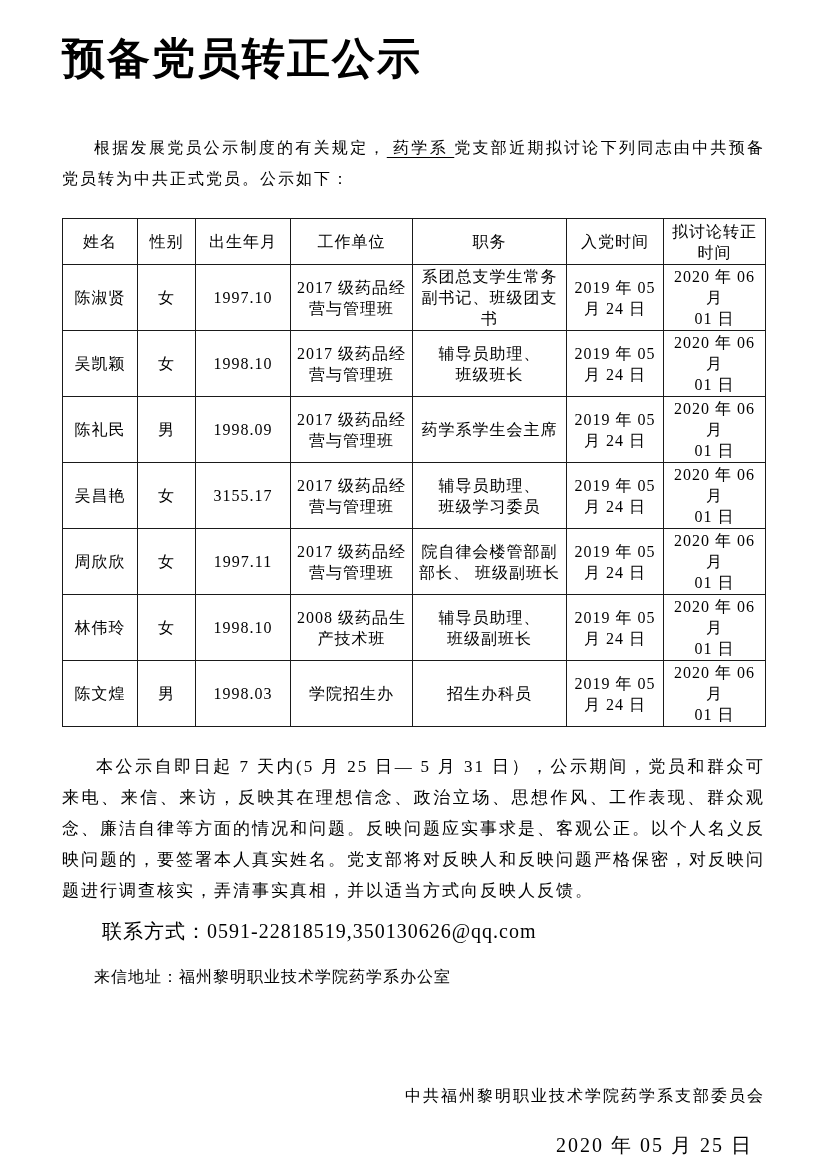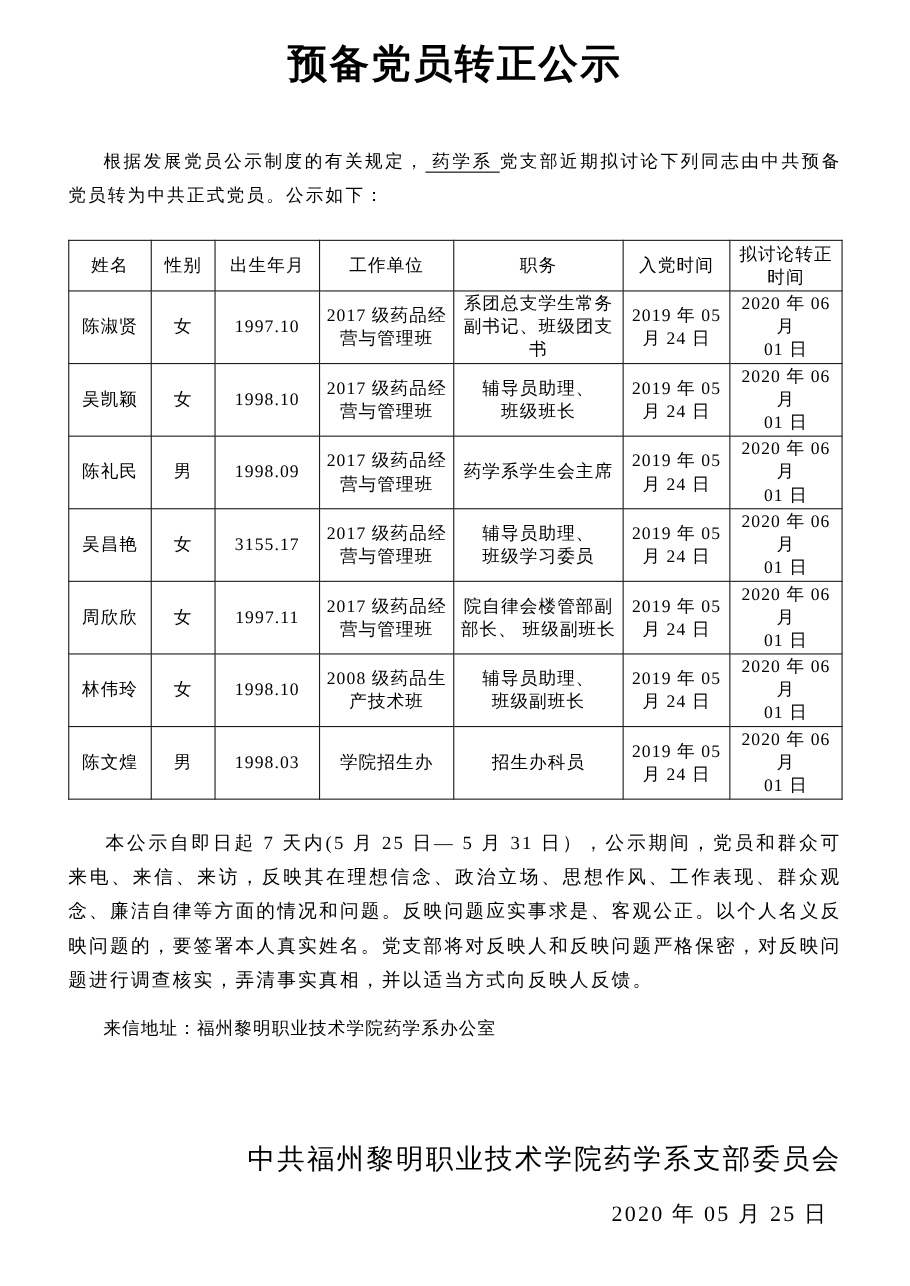--- a/index.html
+++ b/index.html
@@ -12,24 +12,24 @@
     box-sizing: border-box;
     padding: 36px 62px 0 62px;
     font-family: "Liberation Serif", "DejaVu Serif", serif;
     color: #000000;
     overflow: hidden;
   }
   .doc-title {
     margin: 0;
     font-family: "Liberation Sans", "DejaVu Sans", sans-serif;
     font-weight: bold;
-    font-size: 36px;
+    font-size: 43px;
     line-height: 44px;
     letter-spacing: 2px;
-    text-align: center;
+    text-align: left;
   }
   .intro-para {
     margin: 52px 0 0 0;
     font-size: 16px;
     line-height: 31px;
     letter-spacing: 2px;
     text-align: justify;
     text-indent: 2em;
   }
   .blank-underline {
@@ -74,21 +74,21 @@
   }
   .address-line {
     margin: 14px 0 0 0;
     font-size: 16px;
     line-height: 31px;
     letter-spacing: 1px;
     text-indent: 2em;
   }
   .signature-line {
     margin: 88px 0 0 0;
-    font-size: 25px;
+    font-size: 16px;
     line-height: 31px;
     letter-spacing: 2px;
     text-align: right;
   }
   .date-line {
     margin: 19px 0 0 0;
     font-size: 20px;
     line-height: 31px;
     letter-spacing: 2px;
     text-align: right;
@@ -213,20 +213,21 @@
         <td>2019 年 05
 月 24 日</td>
         <td>2020 年 06 月
 01 日</td>
       </tr>
     </tbody>
   </table>
 
   <p class="body-para">本公示自即日起 7 天内(5 月 25 日— 5 月 31 日），公示期间，党员和群众可来电、来信、来访，反映其在理想信念、政治立场、思想作风、工作表现、群众观念、廉洁自律等方面的情况和问题。反映问题应实事求是、客观公正。以个人名义反映问题的，要签署本人真实姓名。党支部将对反映人和反映问题严格保密，对反映问题进行调查核实，弄清事实真相，并以适当方式向反映人反馈。</p>
 
+  <p class="contact-line">联系方式：0591-22818519,350130626@qq.com</p>
 
   <p class="address-line">来信地址：福州黎明职业技术学院药学系办公室</p>
 
   <p class="signature-line">中共福州黎明职业技术学院药学系支部委员会</p>
 
   <p class="date-line">2020 年 05 月 25 日</p>
 
 </div>
 
 </body></html>

